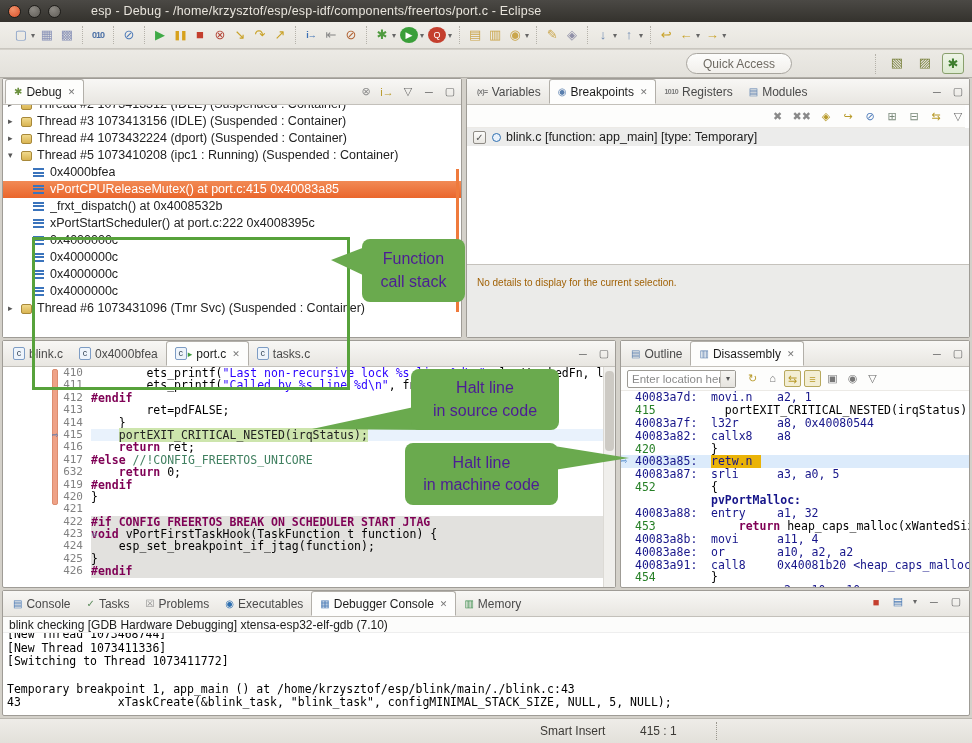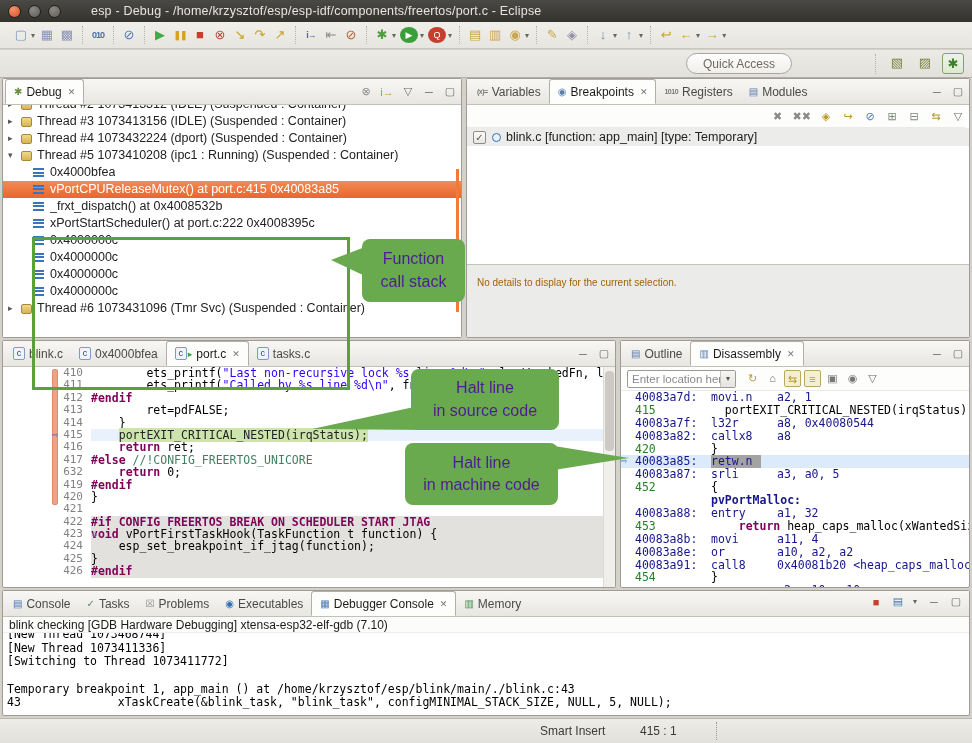--- a/index.html
+++ b/index.html
@@ -104,21 +104,21 @@
   .combo-btn { width:15px; text-align:center; font-size:8px; color:#555; border-left:1px solid #c5c2bc; background:linear-gradient(#f6f5f2,#e6e4df); height:16px; line-height:16px; }
   .dti { min-width:17px; height:17px; line-height:17px; text-align:center; font-size:11px; }
   .dti.box { border:1px solid #b8a95e; background:#f3eed4; border-radius:2px; }
   #disasm-lines { position:absolute; left:0; right:0; top:50px; bottom:0; overflow:hidden;
     font-family:"DejaVu Sans Mono",monospace; font-size:11.5px; }
   .dl { display:flex; height:12.9px; line-height:12.9px; white-space:pre; }
   .dl.cur { background:#dcebfb; }
   .dgut { width:14px; flex:none; font-size:10px; color:#2a6fc0; }
   .da { width:76px; flex:none; color:#16158a; }
   .do { width:66px; flex:none; color:#16158a; }
-  .do.hl { background:#a3a3a3; width:auto; min-width:50px; padding-right:8px; }
+  .do.hl { background:#eab308; width:auto; min-width:50px; padding-right:8px; }
   .dg { color:#16158a; }
   .dno { width:76px; flex:none; color:#267f26; }
   .dlab { margin-left:76px; color:#16158a; font-weight:bold; }
 
   
   #console-panel { left:2px; top:590px; width:968px; height:126px; }
   #con-tools { position:absolute; right:6px; top:4px; display:flex; gap:8px; align-items:center; }
   #con-label { position:absolute; left:0; right:0; top:26px; height:16px; font-size:12px; color:#1a1a1a;
     padding:1px 0 0 6px; background:#fcfcfb; border-bottom:1px solid #eee; }
   #con-lines { position:absolute; left:0; right:0; top:42px; bottom:0; overflow:hidden;

